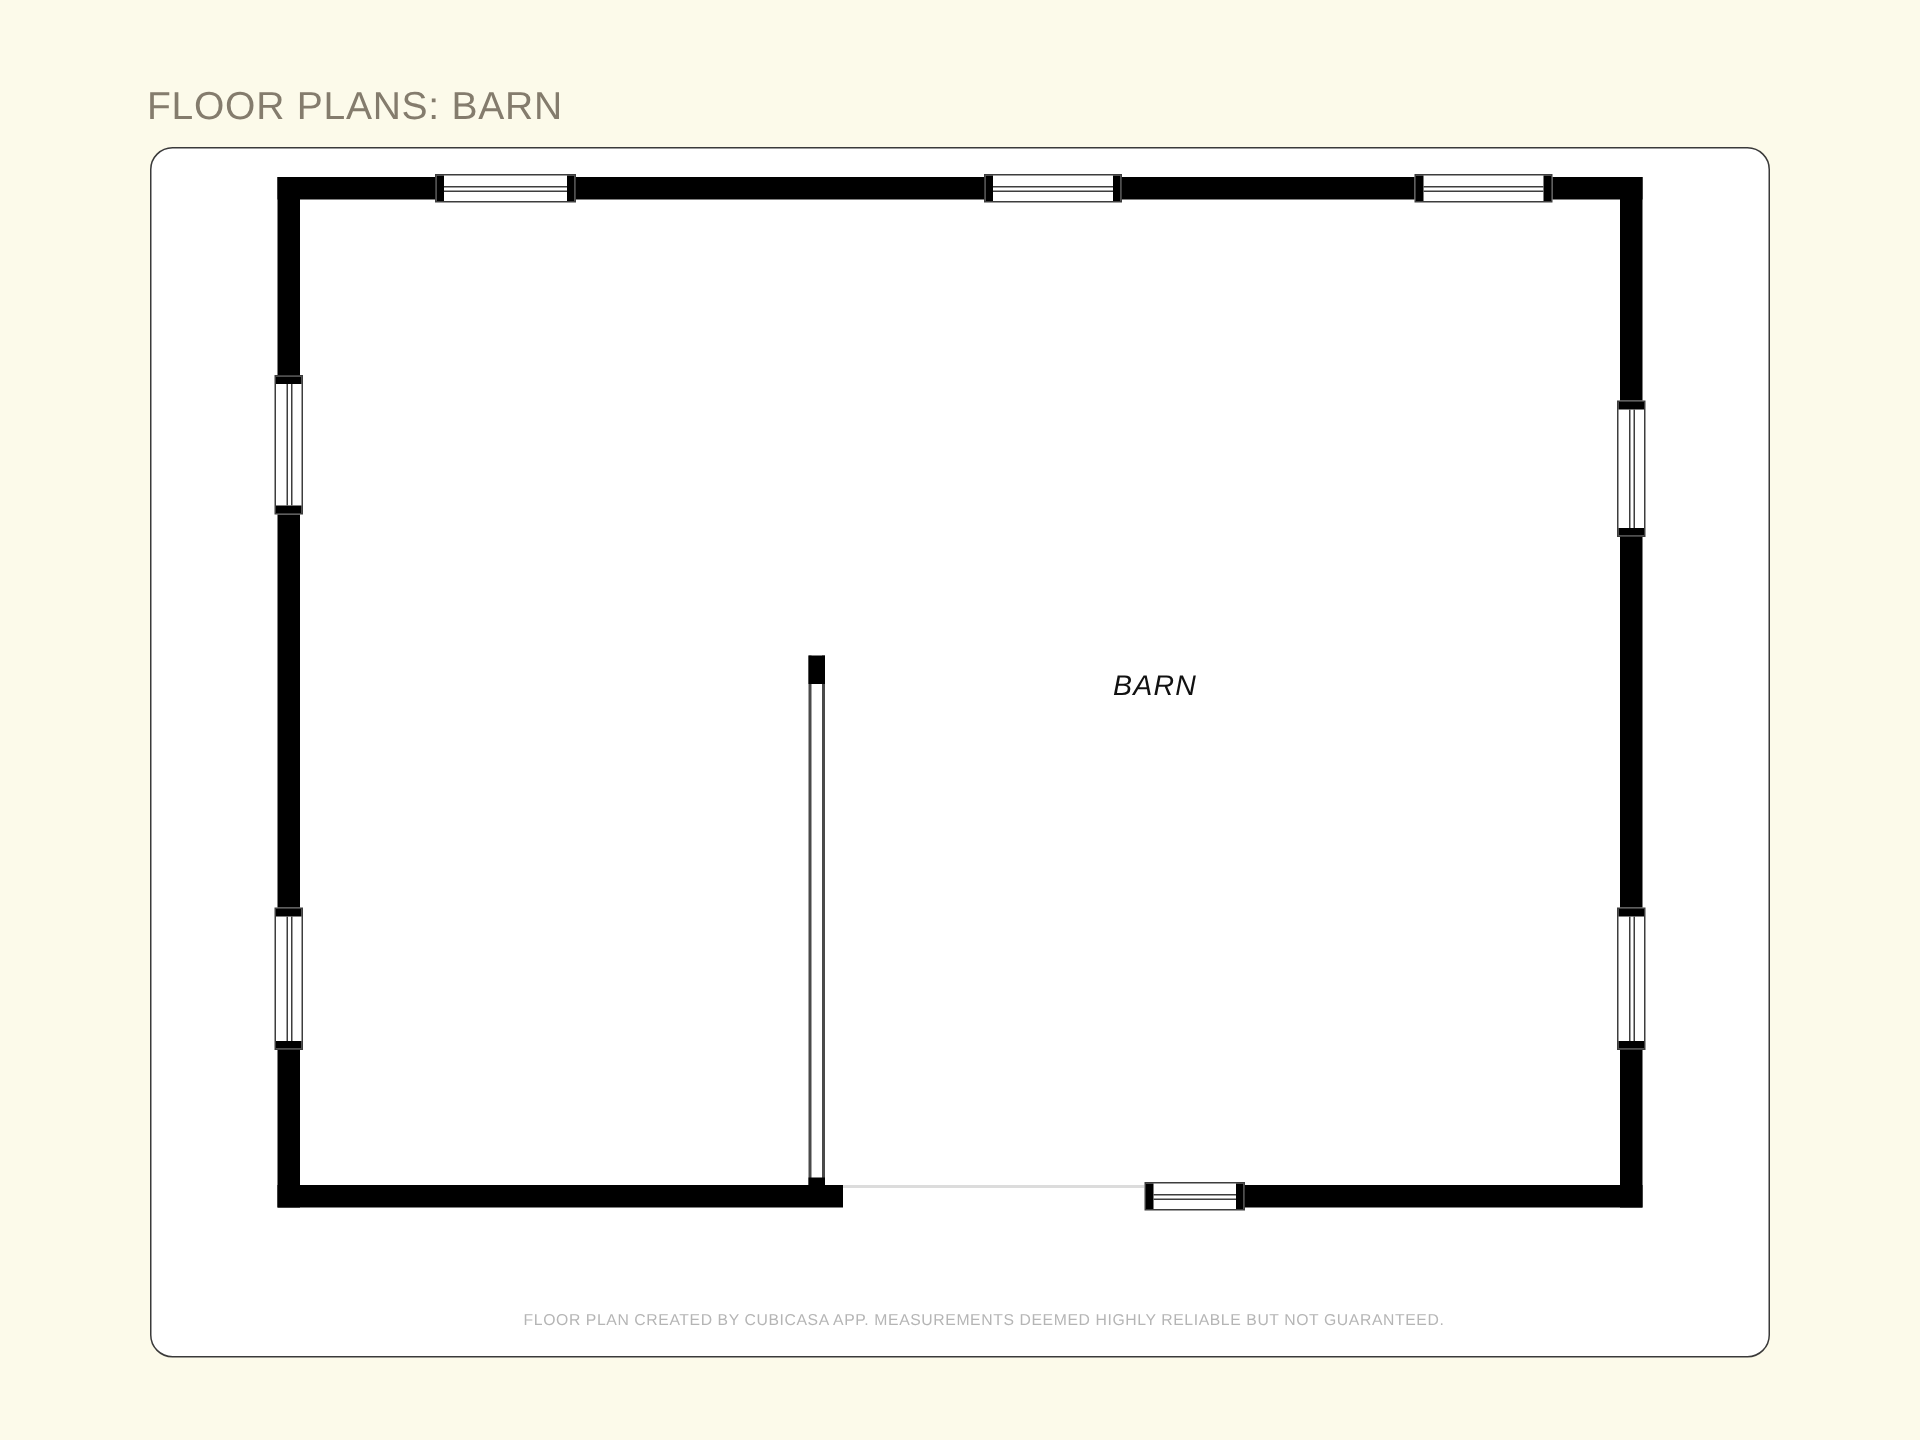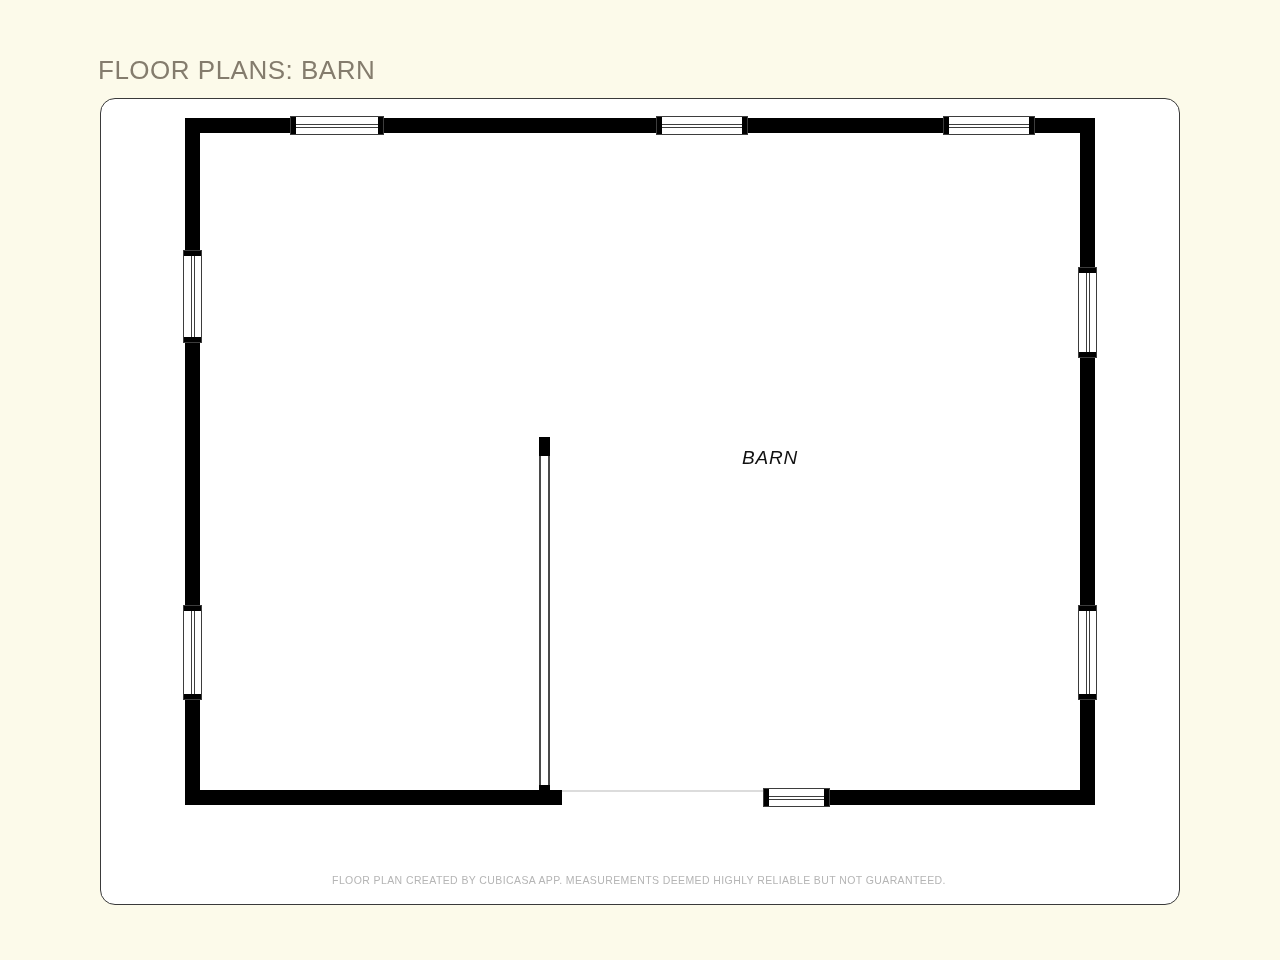--- a/index.html
+++ b/index.html
@@ -69,21 +69,21 @@
 
   #room-label {
     position: absolute; left: 690px; top: 447px; width: 160px;
     text-align: center;
     font-size: 19px; letter-spacing: 0.8px;
     color: #111111;
     font-style: italic;
   }
 
   #disclaimer {
-    position: absolute; left: 99px; top: 874px; width: 1080px;
+    position: absolute; left: 116px; top: 874px; width: 1080px;
     text-align: center;
     font-size: 10.5px; letter-spacing: 0.4px;
     color: #b5b5b5;
   }
 </style>
 </head>
 <body>
 
 <div id="page">
   <div id="title">FLOOR PLANS: BARN</div>

